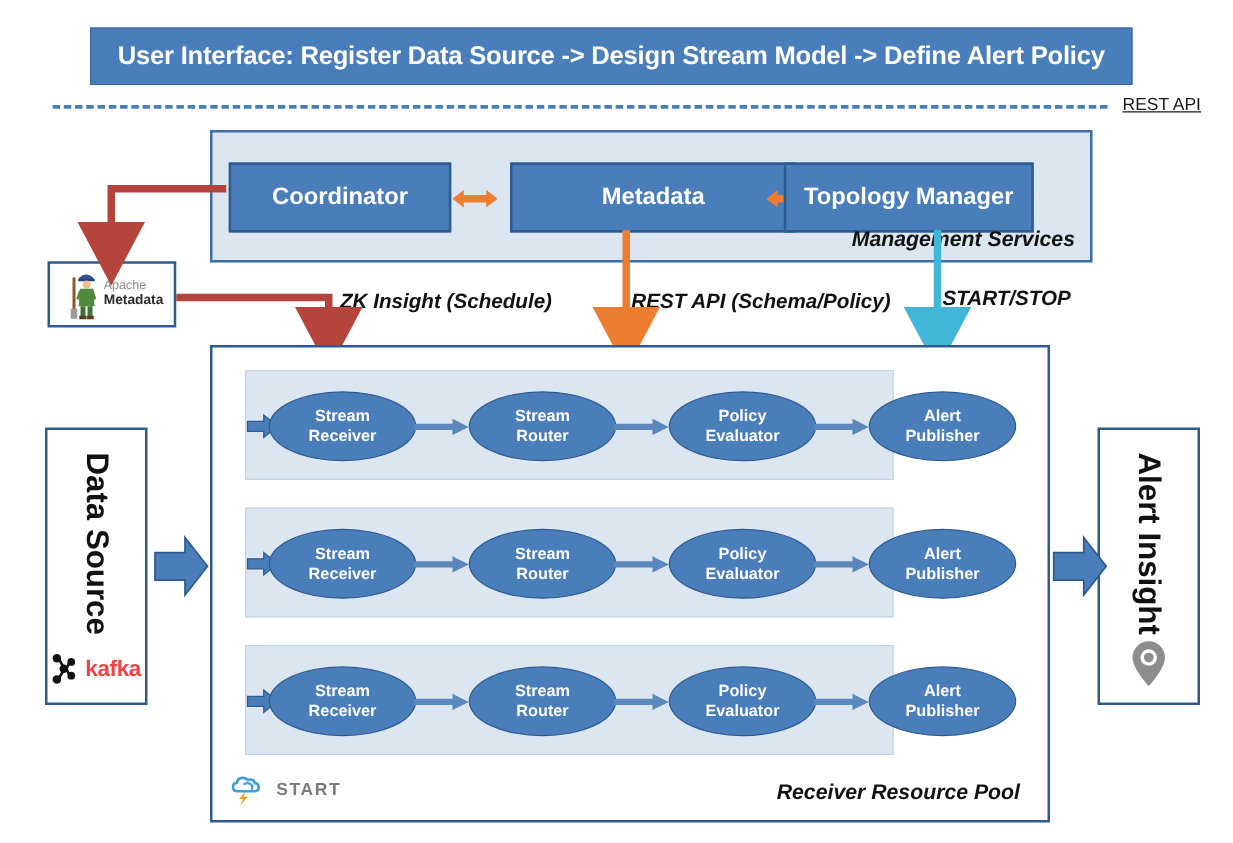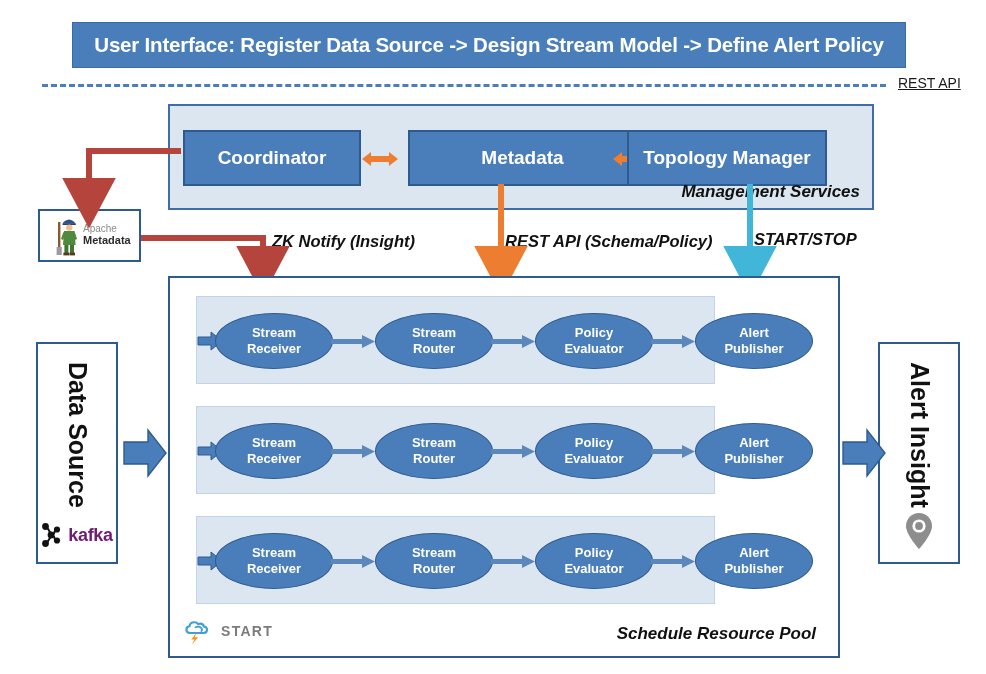--- a/index.html
+++ b/index.html
@@ -268,21 +268,21 @@
   .kafka-logo {
     position: absolute;
     bottom: 14px;
     display: flex;
     align-items: center;
   }
   .kafka-word {
     margin-left: 5px;
     font-size: 18px;
     font-weight: bold;
-    color: #701a75;
+    color: #ef4444;
     letter-spacing: -0.3px;
   }
   .pin-icon {
     position: absolute;
     bottom: 12px;
   }
 
   
   .block-arrow {
     position: absolute;
@@ -366,21 +366,21 @@
         <path d="M9.4 37.6 L15 37.6 L15 40.4 L9.4 40.4 Z" fill="#5a3a1e"></path>
         <path d="M15.4 37.6 L21 37.6 L21 40.4 L15.4 40.4 Z" fill="#5a3a1e"></path>
       </svg>
     </span>
     <span class="zk-text">
       <span class="zk-apache">Apache</span>
       <span class="zk-name">Metadata</span>
     </span>
   </div>
 
-  <div class="flow-label lbl-zk">ZK Notify (Insight)</div>
+  <div class="flow-label lbl-zk">ZK Insight (Schedule)</div>
   <div class="flow-label lbl-rest">REST API (Schema/Policy)</div>
   <div class="flow-label lbl-start">START/STOP</div>
 
   <svg class="connectors" width="986" height="674" viewBox="0 0 986 674">
     <defs>
       <marker id="arw-red" markerWidth="9" markerHeight="9" refX="3.4" refY="4.5" orient="auto">
         <path d="M0 0 L8.5 4.5 L0 9 Z" fill="#b5453c"></path>
       </marker>
       <marker id="arw-orange" markerWidth="9" markerHeight="9" refX="3.4" refY="4.5" orient="auto">
         <path d="M0 0 L8.5 4.5 L0 9 Z" fill="#ed7d31"></path>
@@ -522,21 +522,21 @@
       <span>
         <svg width="30" height="30" viewBox="0 0 30 30">
           <path d="M6 17 q-3.6 0 -3.6 -3.4 q0 -3 3.1 -3.3 q0.5 -4 4.7 -4 q2.7 0 4 1.9 q0.9 -0.6 2.1 -0.6 q3 0 3.5 2.9 q3.2 0.2 3.2 3.3 q0 3.2 -3.6 3.2 Z" fill="none" stroke="#3d9fd6" stroke-width="2.1" stroke-linejoin="round"></path>
           <path d="M11.5 11.2 q3.4 -1.5 5.6 0.6 q1.6 1.6 0.3 3.3" fill="none" stroke="#3d9fd6" stroke-width="1.8" stroke-linecap="round"></path>
           <path d="M12.4 16.5 L7.4 23.4 L10.6 23.4 L7.6 29 L14.2 21.3 L10.8 21.3 Z" fill="#f7941e"></path>
         </svg>
       </span>
       <span class="storm-word">START</span>
     </div>
 
-    <div class="pool-label">Schedule Resource Pool</div>
+    <div class="pool-label">Receiver Resource Pool</div>
   </div>
 
   <div class="side-box box-datasource">
     <span class="vert-text">Data Source</span>
     <span class="kafka-logo">
       <span>
         <svg width="22" height="26" viewBox="0 0 22 26">
           <circle cx="4.5" cy="4.5" r="3.4" fill="#111111"></circle>
           <circle cx="4.5" cy="21.5" r="3.4" fill="#111111"></circle>
           <circle cx="16" cy="7.5" r="3.1" fill="#111111"></circle>

